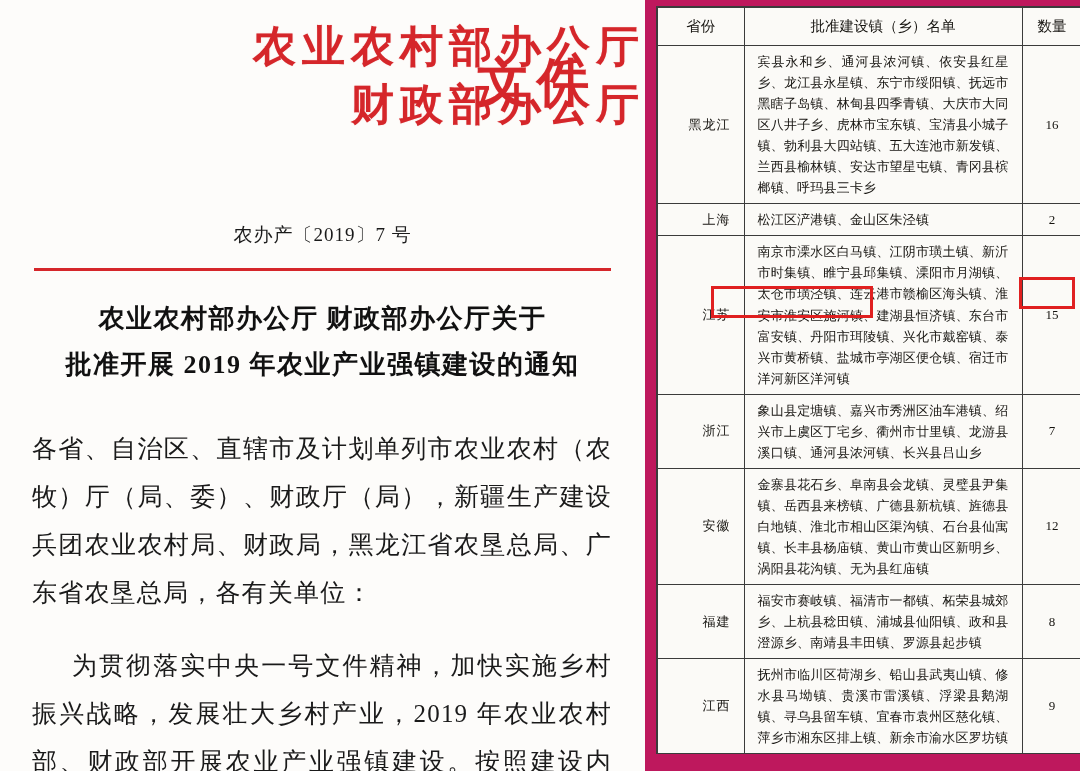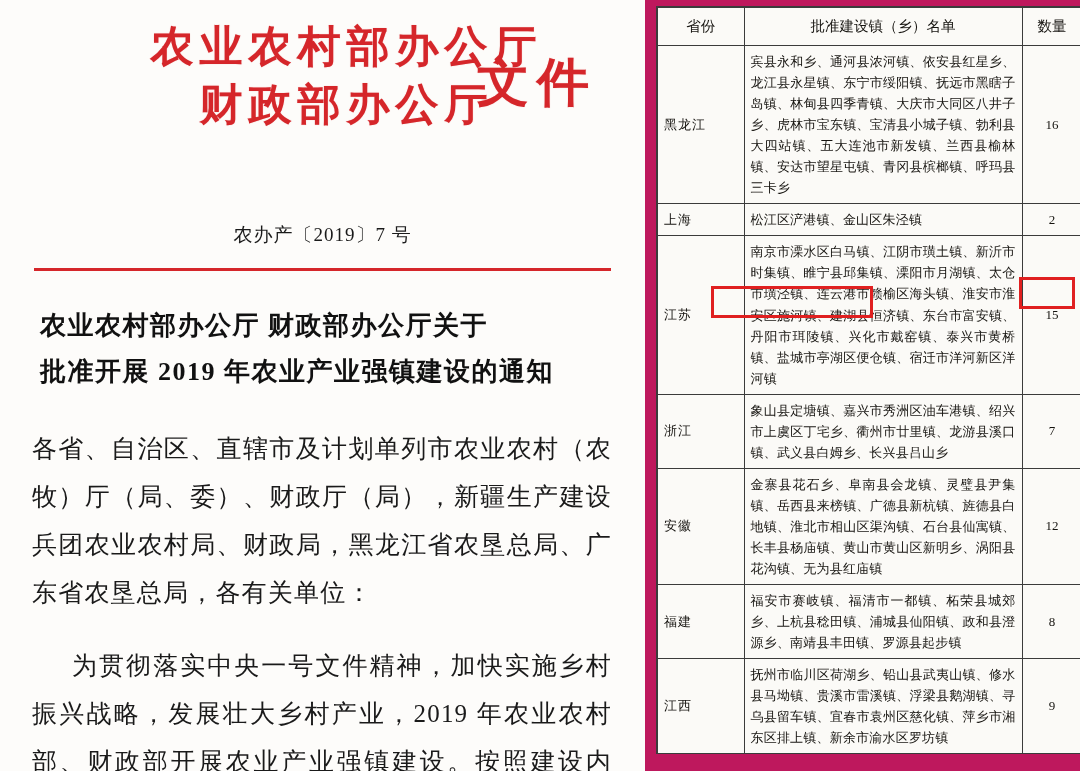--- a/index.html
+++ b/index.html
@@ -27,21 +27,21 @@
     width: 645px;
     height: 771px;
     background: #fdfcfa;
     overflow: hidden;
   }
   .masthead {
     position: absolute;
     left: 0;
     top: 18px;
     width: 645px;
-    text-align: center;
+    text-align: right;
   }
   .mast-line {
     color: #d5262a;
     font-family: "Liberation Serif", "DejaVu Serif", serif;
     font-weight: bold;
     font-size: 43px;
     letter-spacing: 6px;
     line-height: 1.35;
     padding-left: 48px;
     text-shadow: 0 0 1px rgba(213,38,42,0.35);
@@ -70,23 +70,23 @@
     position: absolute;
     left: 34px;
     top: 268px;
     width: 577px;
     height: 3px;
     background: #d5262a;
   }
   .title-block {
     position: absolute;
     left: 40px;
-    top: 303px;
+    top: 296px;
     width: 565px;
-    text-align: left;
+    text-align: center;
   }
   .title-line {
     font-size: 26px;
     font-weight: bold;
     color: #111111;
     letter-spacing: 1.5px;
     line-height: 1.75;
   }
   .body-block {
     position: absolute;
@@ -128,34 +128,34 @@
     border-collapse: collapse;
     width: 424px;
     table-layout: fixed;
     font-family: "Liberation Serif", "DejaVu Serif", serif;
   }
   table.prov th, table.prov td {
     border-right: 1.5px solid #3b3b3b;
     border-bottom: 1.5px solid #3b3b3b;
     font-size: 13px;
     color: #15130f;
-    padding: 5px 6px;
+    padding: 5px 13px;
     vertical-align: middle;
   }
   table.prov th {
     font-weight: normal;
     text-align: center;
     font-size: 14.5px;
     padding: 9px 4px;
   }
   col.c-prov { width: 86px; }
   col.c-list { width: 278px; }
   col.c-num  { width: 60px; }
   td.prov-name {
-    text-align: left;
+    text-align: right;
     font-size: 15px;
     letter-spacing: 1px;
     margin-left: 24px;
   }
   td.list-cell {
     line-height: 1.62;
     letter-spacing: 0.2px;
     text-align: justify;
   }
   td.num-cell {
@@ -267,21 +267,21 @@
             <td class="list-cell">松江区浐港镇、金山区朱泾镇</td>
             <td class="num-cell">2</td>
           </tr>
           <tr>
             <td class="prov-name">江苏</td>
             <td class="list-cell">南京市溧水区白马镇、江阴市璜土镇、新沂市时集镇、睢宁县邱集镇、溧阳市月湖镇、太仓市璜泾镇、连云港市赣榆区海头镇、淮安市淮安区施河镇、建湖县恒济镇、东台市富安镇、丹阳市珥陵镇、兴化市戴窑镇、泰兴市黄桥镇、盐城市亭湖区便仓镇、宿迁市洋河新区洋河镇</td>
             <td class="num-cell">15</td>
           </tr>
           <tr>
             <td class="prov-name">浙江</td>
-            <td class="list-cell">象山县定塘镇、嘉兴市秀洲区油车港镇、绍兴市上虞区丁宅乡、衢州市廿里镇、龙游县溪口镇、武义县白姆乡、长兴县吕山乡</td>
+            <td class="list-cell">象山县定塘镇、嘉兴市秀洲区油车港镇、绍兴市上虞区丁宅乡、衢州市廿里镇、龙游县溪口镇、通河县浓河镇、长兴县吕山乡</td>
             <td class="num-cell">7</td>
           </tr>
           <tr>
             <td class="prov-name">安徽</td>
             <td class="list-cell">金寨县花石乡、阜南县会龙镇、灵璧县尹集镇、岳西县来榜镇、广德县新杭镇、旌德县白地镇、淮北市相山区渠沟镇、石台县仙寓镇、长丰县杨庙镇、黄山市黄山区新明乡、涡阳县花沟镇、无为县红庙镇</td>
             <td class="num-cell">12</td>
           </tr>
           <tr>
             <td class="prov-name">福建</td>
             <td class="list-cell">福安市赛岐镇、福清市一都镇、柘荣县城郊乡、上杭县稔田镇、浦城县仙阳镇、政和县澄源乡、南靖县丰田镇、罗源县起步镇</td>

